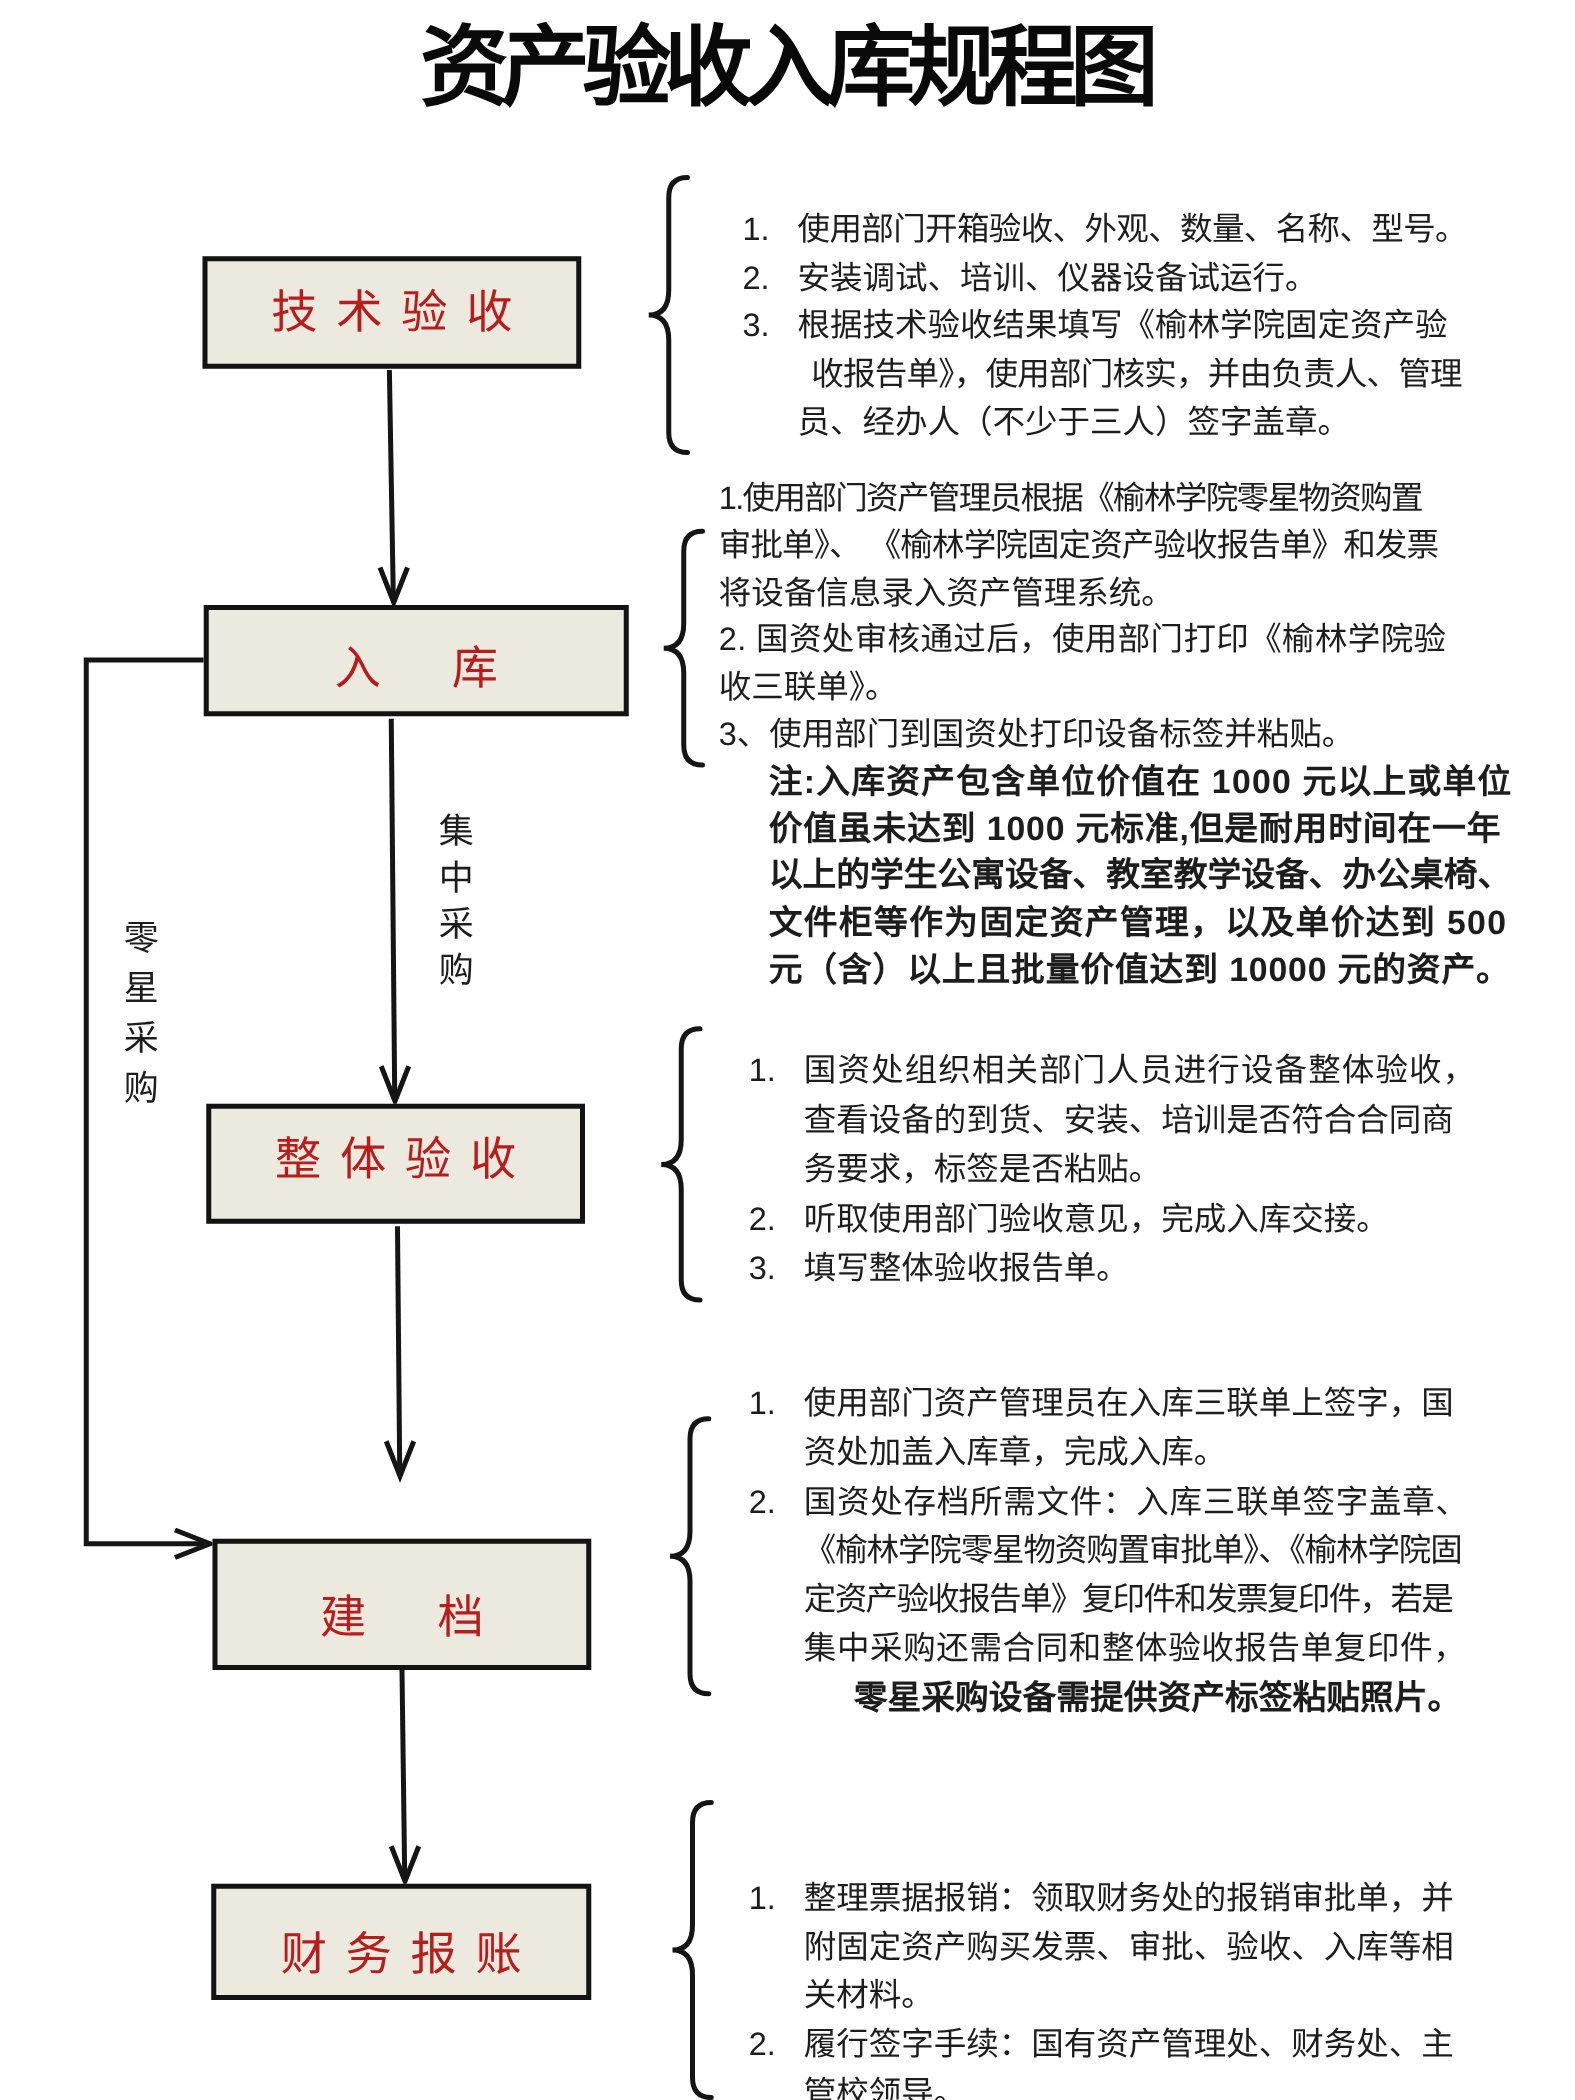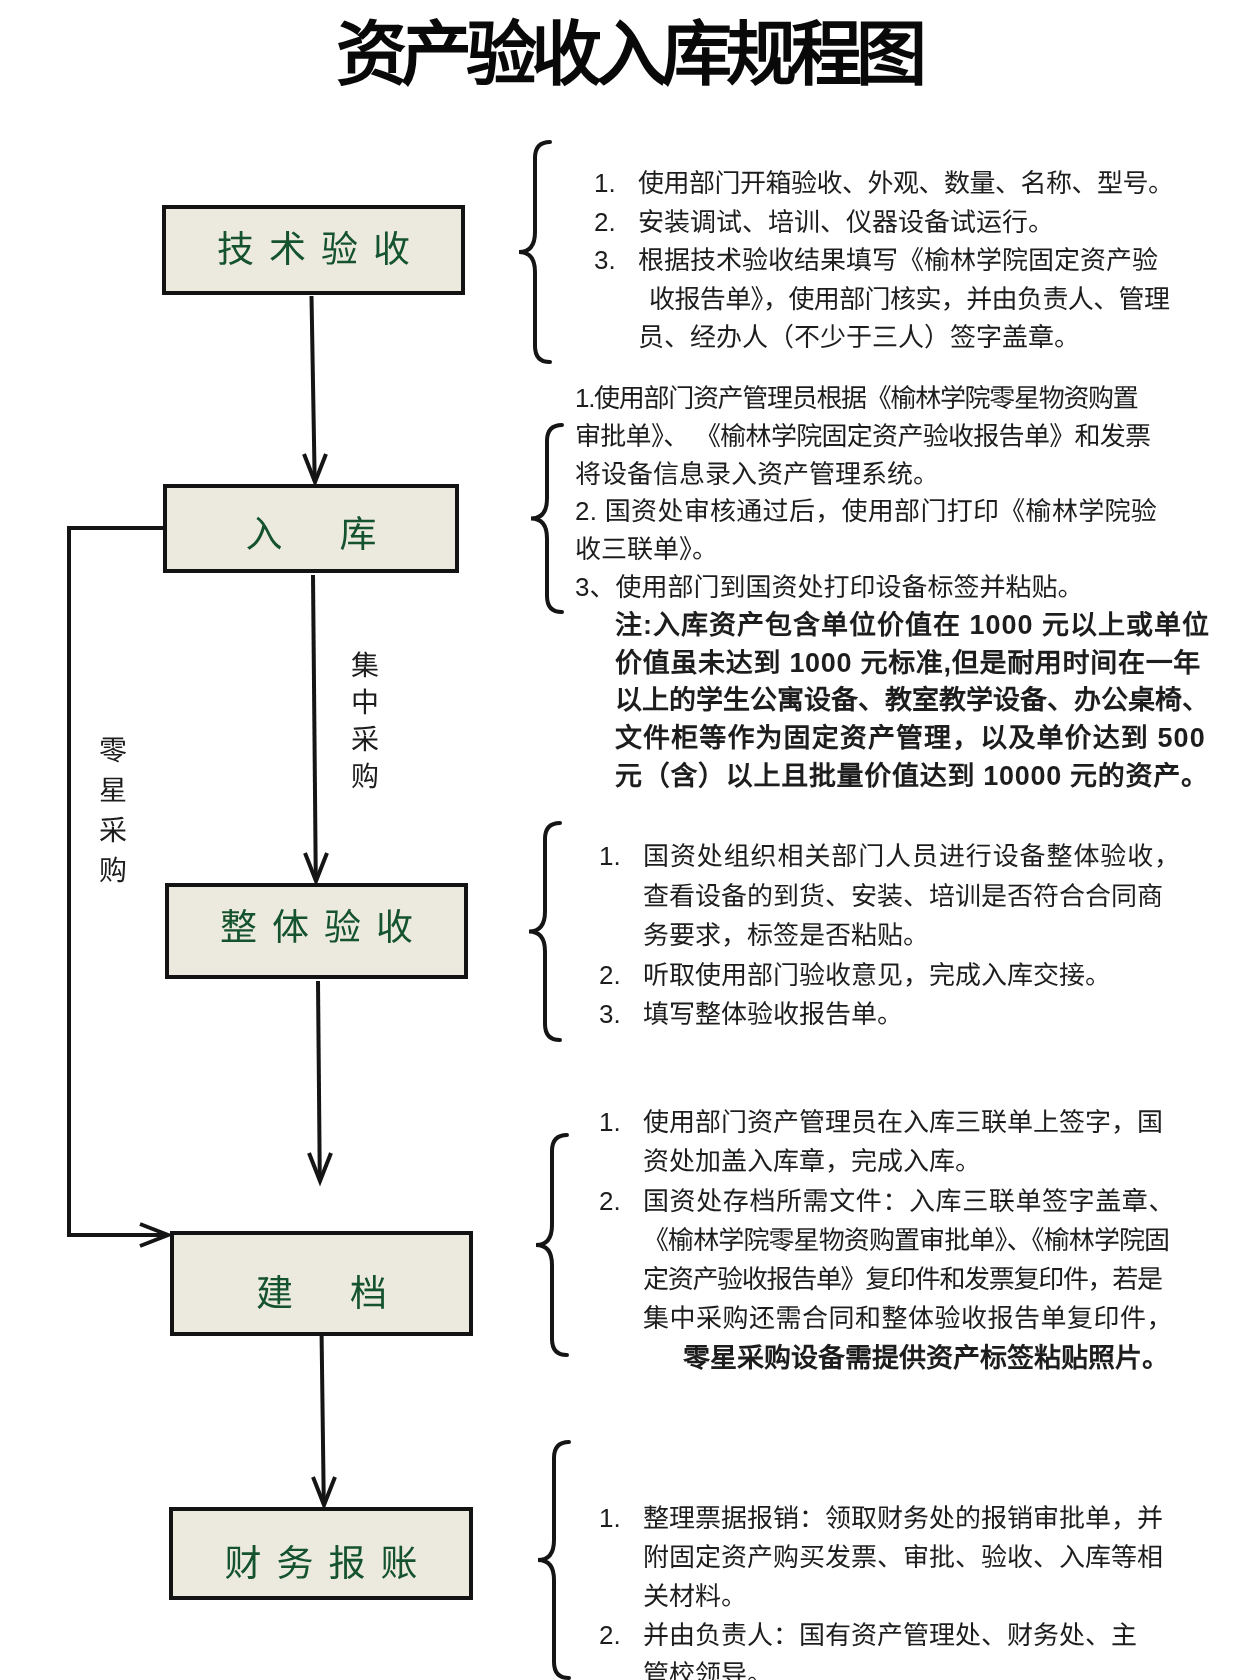--- a/index.html
+++ b/index.html
@@ -30,27 +30,27 @@
   .fbox {
     position: absolute;
     box-sizing: border-box;
     background: #ece9de;
     border: 4px solid #131313;
     display: flex;
     align-items: center;
     justify-content: center;
     font-size: 37px;
     font-weight: 500;
-    color: #14532d;
+    color: #b91c1c;
     white-space: nowrap;
   }
   .ls16 { letter-spacing: 15px; padding-left: 15px; }
   .ls58 { letter-spacing: 57px; padding-left: 57px; }
   #box-tech    { left: 162px; top: 205px; width: 303px; height: 90px; }
-  #box-ruku    { left: 163px; top: 484px; width: 296px; height: 89px; }
+  #box-ruku    { left: 163px; top: 484px; width: 340px; height: 89px; }
   #box-zhengti { left: 165px; top: 883px; width: 303px; height: 96px; }
   #box-jiandang{ left: 170px; top: 1231px; width: 303px; height: 105px; }
   #box-caiwu   { left: 169px; top: 1507px; width: 304px; height: 93px; }
   #box-tech span    { transform: translateY(-4px); }
   #box-ruku span    { transform: translateY(2px); }
   #box-zhengti span { transform: translateY(-7px); }
   #box-jiandang span{ transform: translateY(6px); }
   #box-caiwu span   { transform: translateY(6px); }
   .vlabel {
     position: absolute;
@@ -183,18 +183,18 @@
     <div class="ln"><span class="n"></span><span class="t">《榆林学院零星物资购置审批单》、《榆林学院固</span></div>
     <div class="ln"><span class="n"></span><span class="t">定资产验收报告单》复印件和发票复印件，若是</span></div>
     <div class="ln"><span class="n"></span><span class="t">集中采购还需合同和整体验收报告单复印件，</span></div>
     <div class="ln bold"><span class="n"></span><span class="t">零星采购设备需提供资产标签粘贴照片。</span></div>
   </div>
 
   <div class="note" id="note-caiwu">
     <div class="ln"><span class="n">1.</span><span class="t">整理票据报销：领取财务处的报销审批单，并</span></div>
     <div class="ln"><span class="n"></span><span class="t">附固定资产购买发票、审批、验收、入库等相</span></div>
     <div class="ln"><span class="n"></span><span class="t">关材料。</span></div>
-    <div class="ln"><span class="n">2.</span><span class="t">并由负责人：国有资产管理处、财务处、主</span></div>
+    <div class="ln"><span class="n">2.</span><span class="t">履行签字手续：国有资产管理处、财务处、主</span></div>
     <div class="ln"><span class="n"></span><span class="t">管校领导。</span></div>
     <div class="ln"><span class="n">3.</span><span class="t">财务处报账。</span></div>
   </div>
 
 </div>
 
 </body></html>

